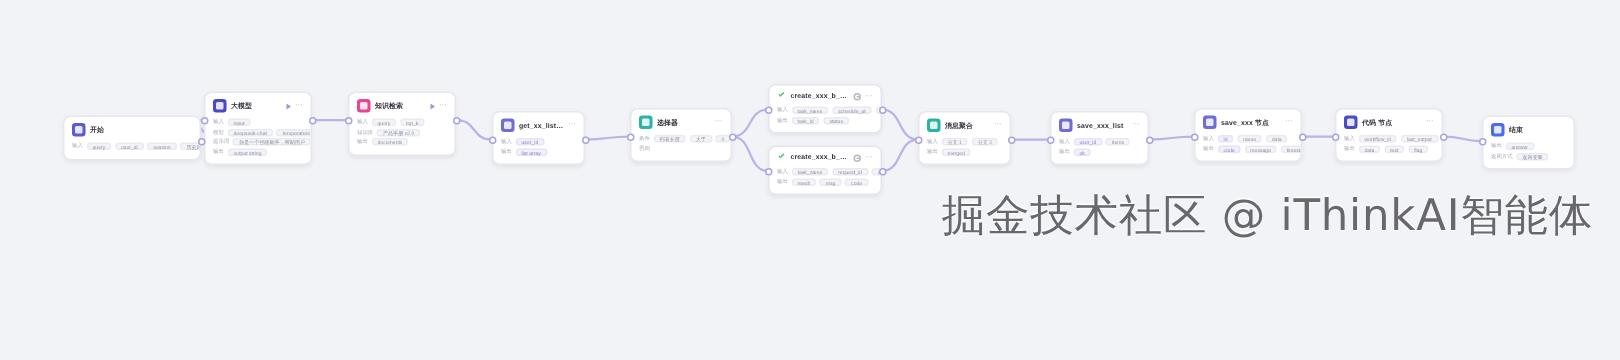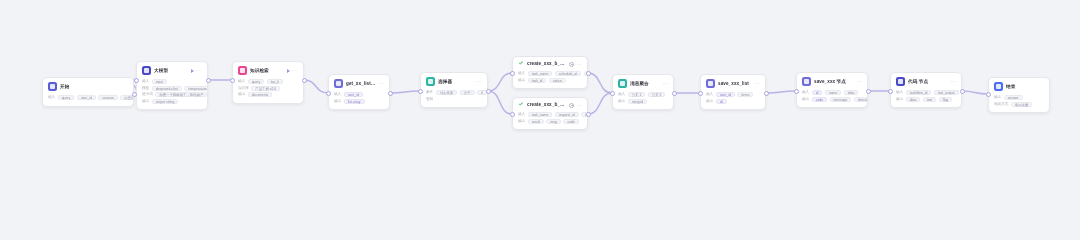--- a/index.html
+++ b/index.html
@@ -375,20 +375,21 @@
             <span class="chip">answer</span>
           </div>
           <div class="brow">
             <span class="blabel">返回方式</span>
             <span class="chip">返回变量</span>
           </div>
         </div>
       </div>
     </div>
 
+  <div id="watermark">掘金技术社区 @ iThinkAI智能体</div>
 
 <div class="port" style="left: 131.5px; top: 91.5px;"></div>
     <div class="port" style="left: 133.5px; top: 77.5px;"></div>
     <div class="port" style="left: 205.5px; top: 77.5px;"></div>
     <div class="port" style="left: 229.5px; top: 77.5px;"></div>
     <div class="port" style="left: 301.5px; top: 77.5px;"></div>
     <div class="port" style="left: 325.5px; top: 90.5px;"></div>
     <div class="port" style="left: 387.5px; top: 90.5px;"></div>
     <div class="port" style="left: 417.5px; top: 88.5px;"></div>
     <div class="port" style="left: 485.5px; top: 88.5px;"></div>

